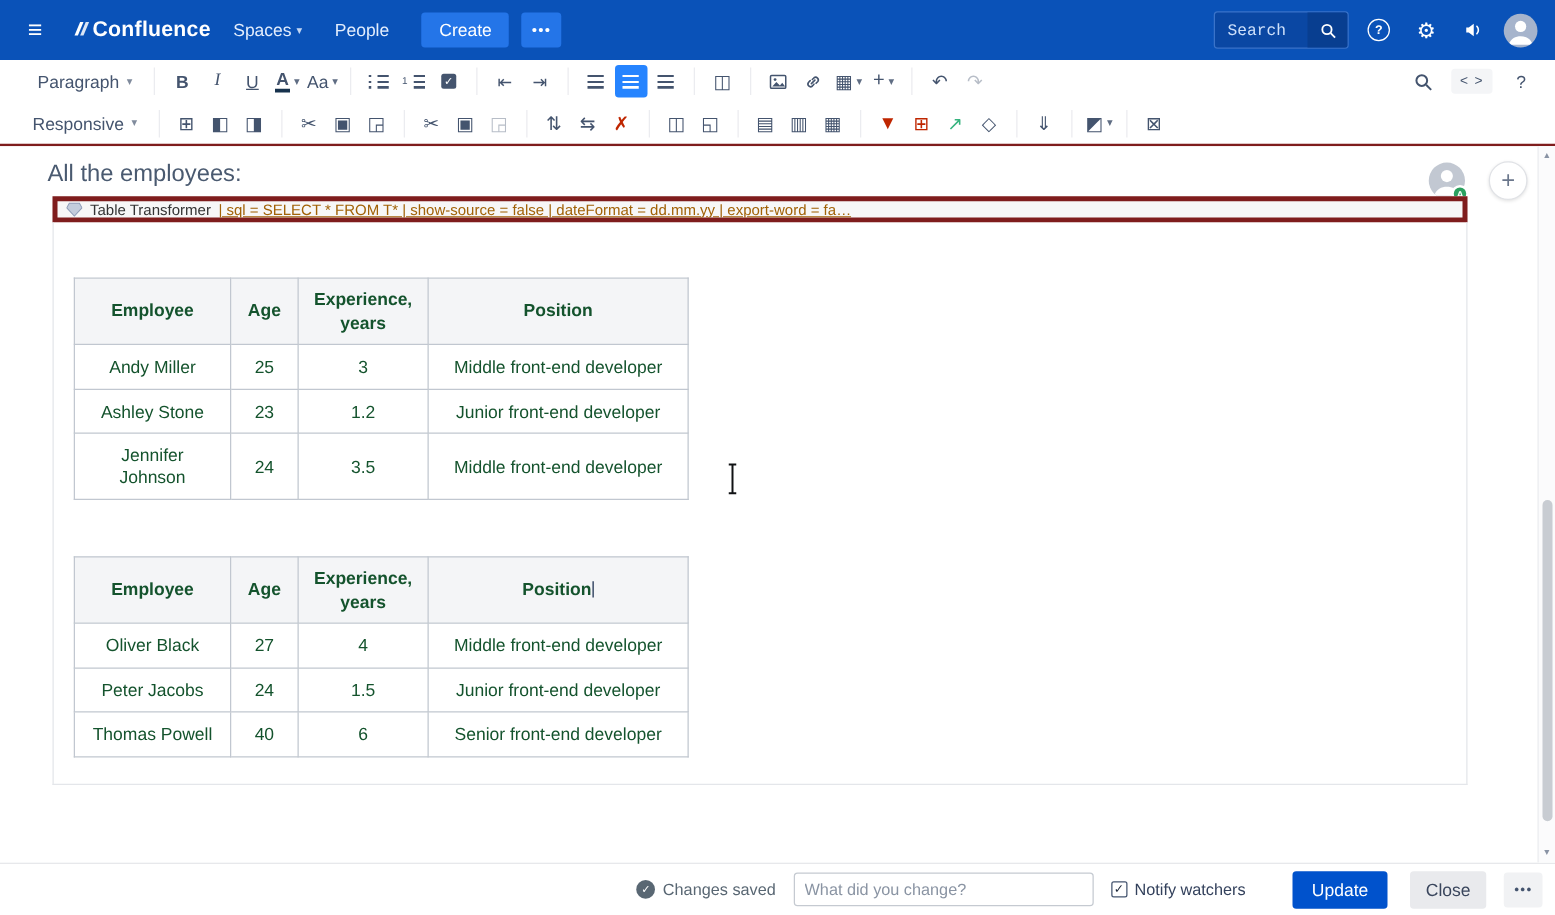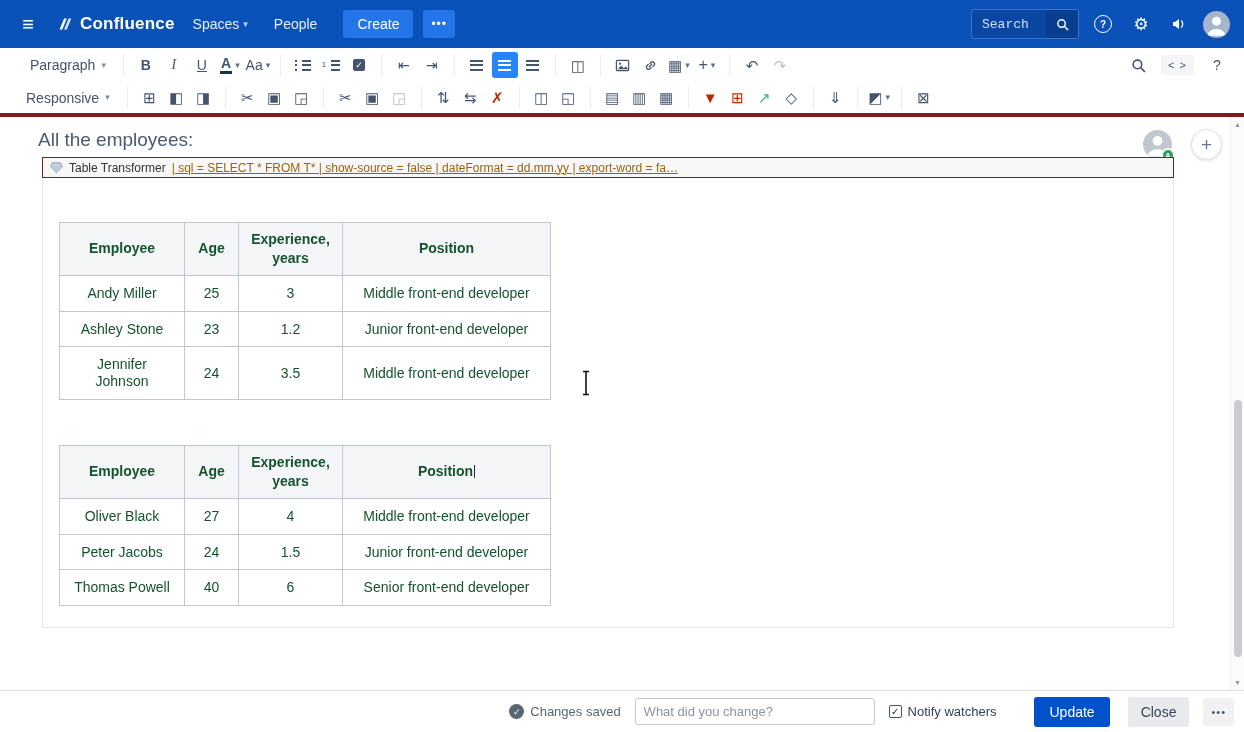--- a/index.html
+++ b/index.html
@@ -3,21 +3,21 @@
 <meta charset="utf-8">
 <style>
   * { margin:0; padding:0; box-sizing:border-box; }
   html,body { width:1244px; height:732px; overflow:hidden; background:#fff;
     font-family:"Liberation Sans","DejaVu Sans",sans-serif; color:#172B4D; }
 
   
   .navbar { height:48px; background:#0A52B8; display:flex; align-items:center;
     padding:0 14px; gap:10px; color:#fff; }
   .nav-hamburger { font-size:20px; color:#fff; width:28px; text-align:center; cursor:pointer; }
-  .nav-logo { display:flex; align-items:center; gap:6px; margin-left:4px; }
+  .nav-logo { display:flex; margin-left:4px; }
   .nav-brand { font-size:17px; font-weight:700; letter-spacing:.2px; }
   .nav-item { font-size:14px; color:#E4EEFD; padding:6px 8px; border-radius:3px; display:flex; align-items:center; gap:4px; cursor:pointer; }
   .chev { font-size:9px; opacity:.85; line-height:1; }
   .nav-create { background:#2475E8; border:none; color:#fff; font-size:14px; padding:6px 14px; border-radius:3px; margin-left:8px; cursor:pointer; }
   .nav-more { background:#2475E8; border:none; color:#fff; font-size:12px; padding:7px 8px; border-radius:3px; letter-spacing:1px; cursor:pointer; }
   .nav-spacer { flex:1; }
   .nav-search { display:flex; align-items:center; background:#0A47A3; border:1px solid #3A73C9; border-radius:3px; overflow:hidden; height:30px; }
   .nav-search input { background:transparent; border:none; outline:none; color:#fff; font-size:13px; padding:0 10px; width:74px;font-family:Liberation Mono, monospace; }
   .nav-search input::placeholder { color:#CFE1FB; }
   .nav-search-btn { width:32px; height:30px; background:#083E90; border:none; display:flex; align-items:center; justify-content:center; cursor:pointer; }
@@ -42,35 +42,35 @@
   .bars.w9 { width:9px; }
   .dots { width:2px; height:11px; margin-right:2px; background:repeating-linear-gradient(to bottom, currentColor 0 2px, transparent 2px 4.5px); display:inline-block; }
   .numcol { font-size:8px; margin-right:2px; line-height:1; }
   .tbb.active { background:#2684FF; color:#fff; }
   .tbb.muted, .muted { opacity:.38; }
   .tb-right { margin-left:auto; display:flex; align-items:center; gap:10px; }
   .markup-pill { background:#F4F5F7; border:none; border-radius:3px; font-size:11px; color:#44546E; padding:4px 7px; letter-spacing:1px; cursor:pointer; }
   .glyph15 { font-size:15px; line-height:1; }
 
   
-  .tb2 { height:35px; background:#fff; border-bottom:4px solid #7f1d1d; display:flex; align-items:center; padding:0 14px 0 18px; gap:2px; }
+  .tb2 { height:35px; background:#fff; border-bottom:2px solid #7f1d1d; display:flex; align-items:center; padding:0 14px 0 18px; gap:2px; }
   .tb2 .tbb { min-width:25px; height:25px; font-size:15px; }
 
   
   .content { position:relative; height:573px; background:#fff; }
   .page-heading { position:absolute; left:38px; top:12px; font-size:19px; color:#4A5A70; }
   .presence { position:absolute; top:13px; right:72px; width:29px; height:29px; }
   .presence .pa { width:29px; height:29px; border-radius:50%; background:#C2C8D2; overflow:hidden; display:flex; align-items:flex-end; justify-content:center; }
   .presence .badge { position:absolute; right:-3px; bottom:-3px; width:14px; height:14px; background:#2BA05F; border:2px solid #fff; border-radius:50%; color:#fff; font-size:8px; font-weight:700; display:flex; align-items:center; justify-content:center; }
   .plus-btn { position:absolute; top:12px; right:22px; width:31px; height:31px; border-radius:50%;
     background:#fff; border:1px solid #E0E2E6; box-shadow:0 1px 3px rgba(0,0,0,.12); color:#6B778C;
     font-size:19px; display:flex; align-items:center; justify-content:center; cursor:pointer; }
 
   .macro-panel { position:absolute; left:42px; right:70px; top:40px; height:471px; }
-  .macro-bar { height:21px; background:#F7F7F7; border:1px solid #7f1d1d; display:flex; align-items:center; gap:6px; padding:0 7px; font-size:12px; white-space:nowrap; overflow:hidden; }
+  .macro-bar { height:21px; background:#F7F7F7; border:4px solid #7f1d1d; display:flex; align-items:center; gap:6px; padding:0 7px; font-size:12px; white-space:nowrap; overflow:hidden; }
   .macro-name { color:#333; }
   .macro-params { color:#a16207; overflow:hidden; text-overflow:ellipsis;text-decoration:underline; }
   .macro-body { border:1px solid #E4E6EA; border-top:none; height:450px; background:#fff; padding:44px 0 0 16px; }
 
   table.emp { border-collapse:collapse; font-size:14px; color:#14532d; }
   table.emp th { background:#F4F5F7; border:1px solid #C1C7D0; font-weight:700; text-align:center; padding:7px 10px; line-height:1.35; }
   table.emp td { border:1px solid #C1C7D0; padding:9px 10px; line-height:1.2; text-align:center; }
   .t2 { margin-top:45px; }
   .caret { display:inline-block; width:1px; height:13px; background:#172B4D; margin-left:1px; vertical-align:-2px; }
 

